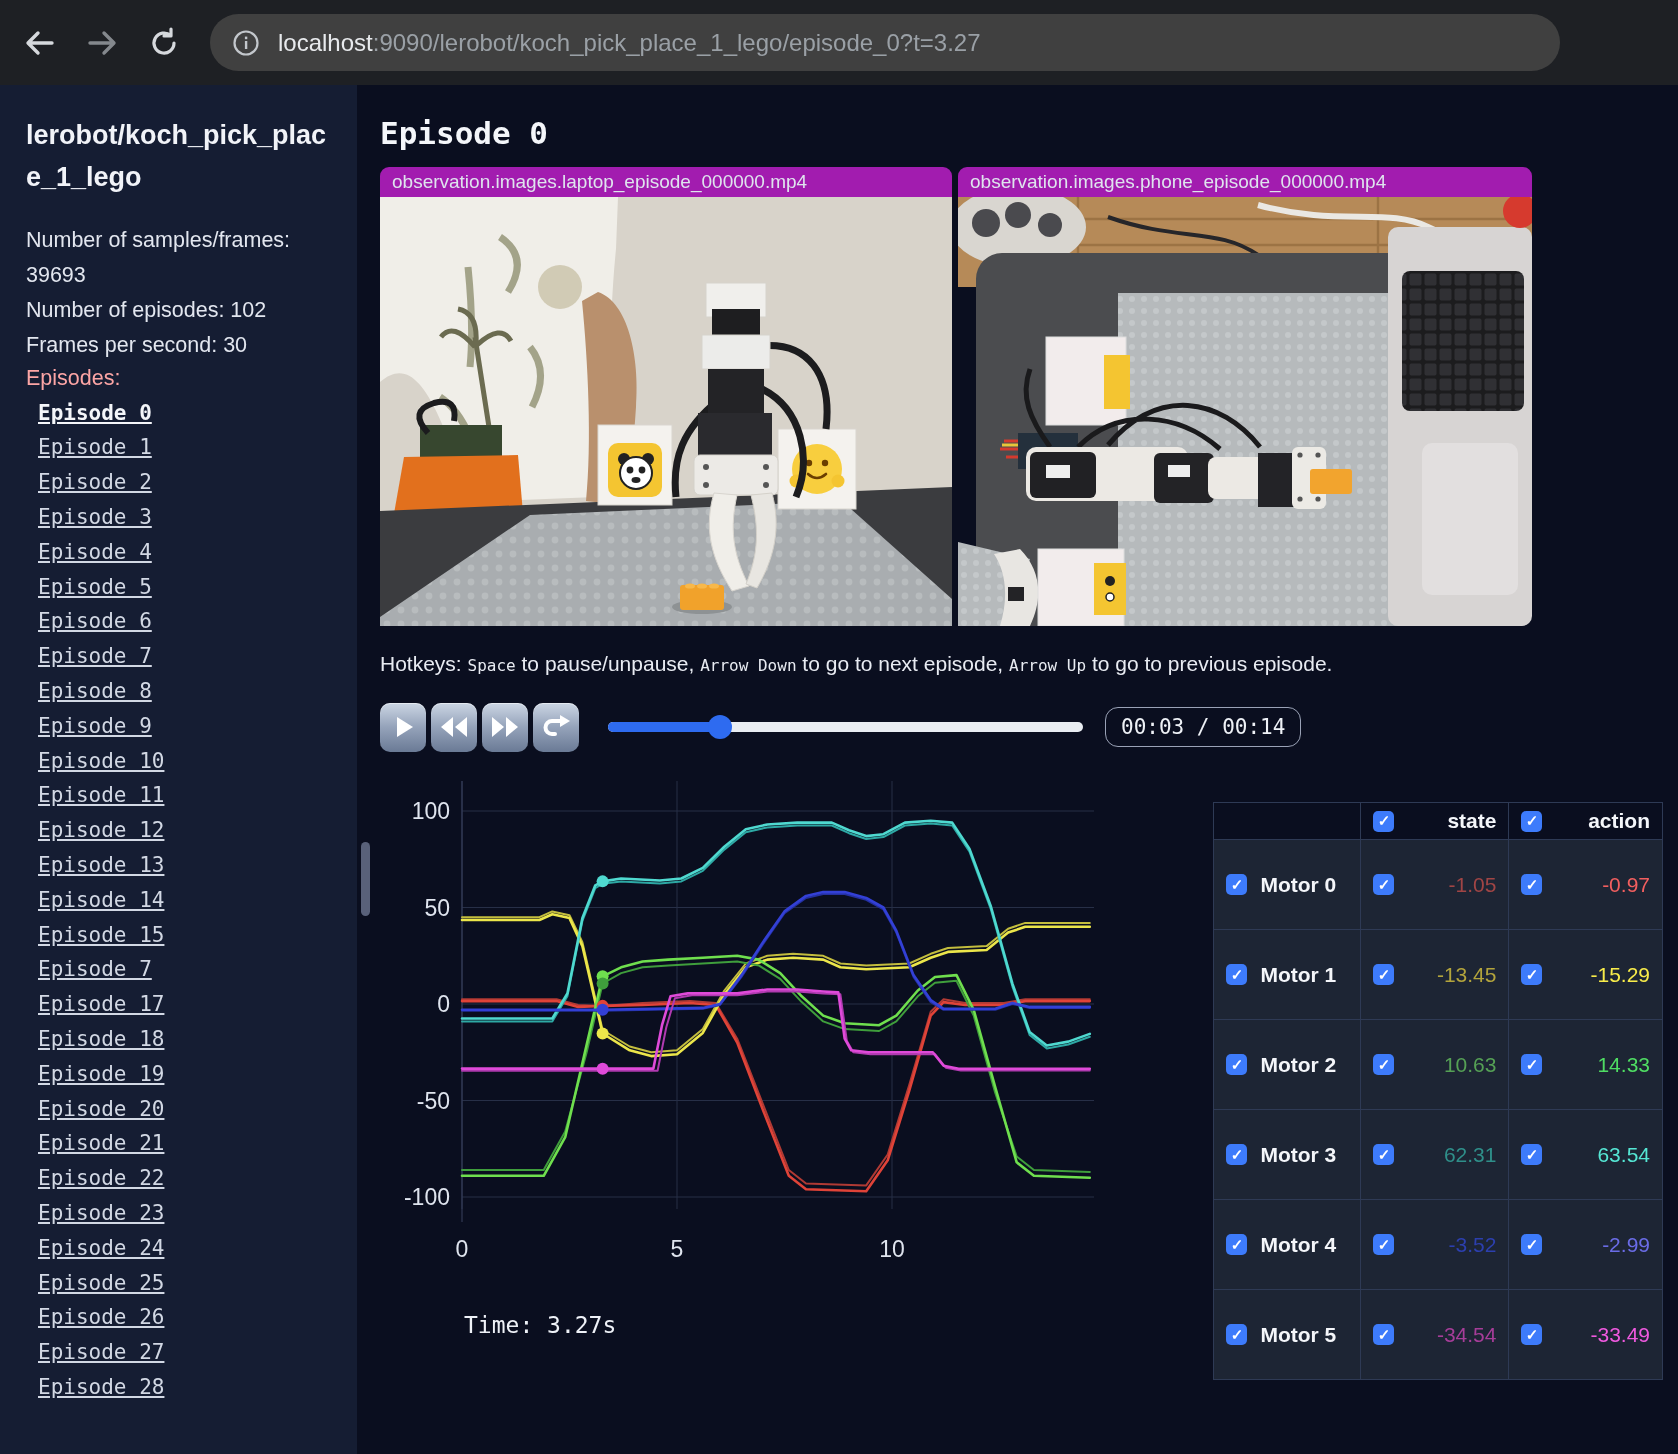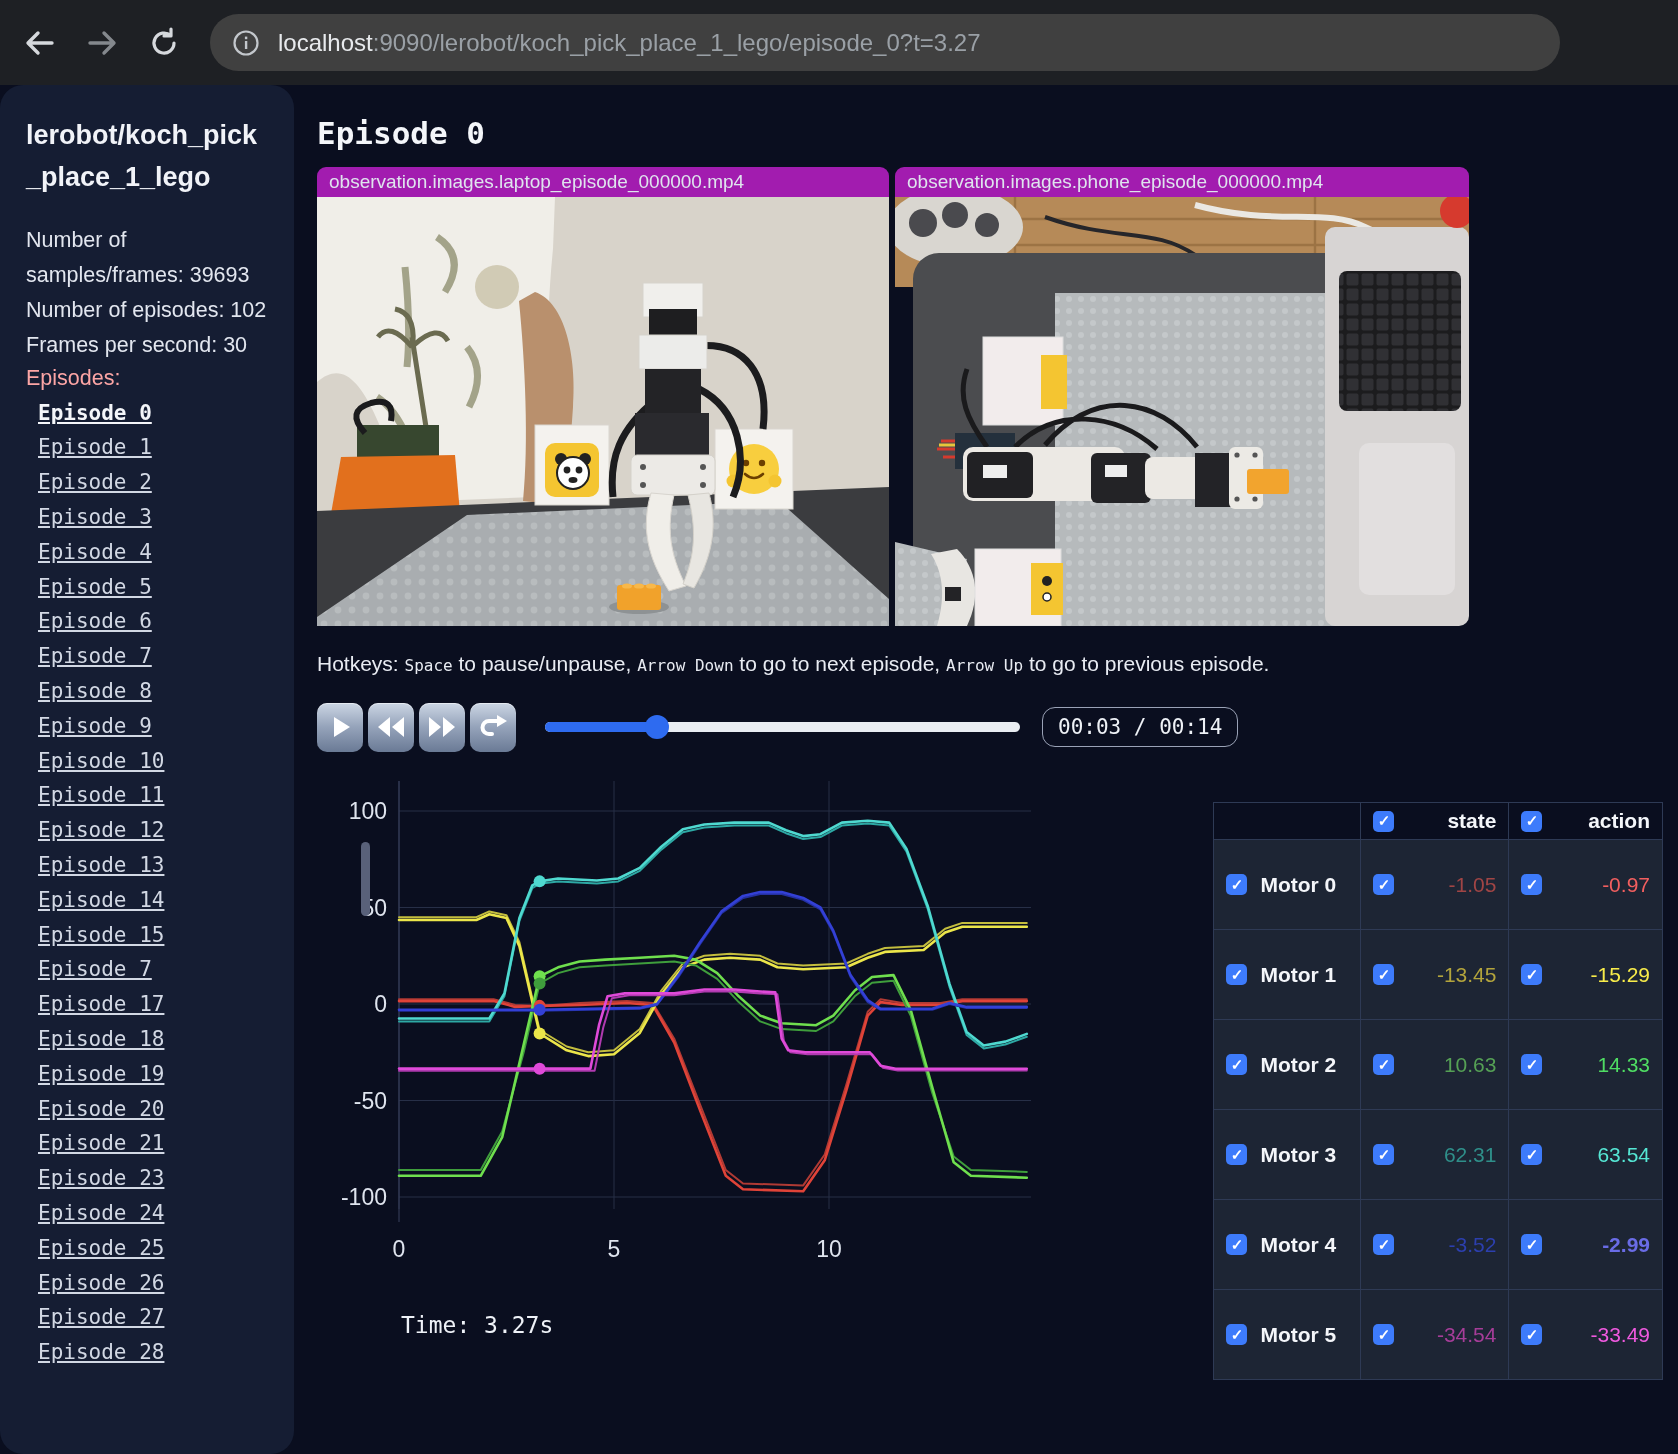--- a/index.html
+++ b/index.html
@@ -10,21 +10,21 @@
   
   .topbar { height:85px; background:#1e2024; display:flex; align-items:center; }
   .nav-ico { width:44px; height:44px; display:flex; align-items:center; justify-content:center; margin-left:18px; }
   .urlbar { flex:1; height:57px; margin:0 118px 0 24px; background:#404040; border-radius:29px;
     display:flex; align-items:center; padding:0 22px; }
   .url-text { font-size:24px; color:#9aa0a6; margin-left:18px; white-space:nowrap; overflow:hidden; }
   .url-text b { color:#e8eaed; font-weight:400; }
 
   
   .content { display:flex; height:1369px; position:relative; }
-  .sidebar { width:294px; background:#151d33; padding:30px 26px 0 26px; overflow:hidden; flex:none;border-radius:23px; }
+  .sidebar { width:357px; background:#151d33; padding:30px 26px 0 26px; overflow:hidden; flex:none; }
   .main { flex:1; background:#0a0e1f; padding:0 0 0 23px; overflow:hidden; }
 
   
   .ds-title { color:#f1f3f8; font-size:27px; font-weight:700; line-height:1.55; word-break:break-all; }
   .ds-info { color:#e2e6ef; font-size:21.5px; line-height:1.64; margin-top:24px; }
   .ep-label { color:#fca5a5; font-size:21.5px; margin-top:2px; }
   .ep-list { list-style:none; padding-left:12px; margin-top:6px; }
   .ep-list li { line-height:32.8px; }
   .ep-list a { font-family:"DejaVu Sans Mono", monospace; font-size:21px; color:#d2d8e4;
     text-decoration:underline; }
@@ -130,20 +130,21 @@
         <li><a href="#">Episode 12</a></li>
         <li><a href="#">Episode 13</a></li>
         <li><a href="#">Episode 14</a></li>
         <li><a href="#">Episode 15</a></li>
         <li><a href="#">Episode 7</a></li>
         <li><a href="#">Episode 17</a></li>
         <li><a href="#">Episode 18</a></li>
         <li><a href="#">Episode 19</a></li>
         <li><a href="#">Episode 20</a></li>
         <li><a href="#">Episode 21</a></li>
+        <li><a href="#">Episode 22</a></li>
         <li><a href="#">Episode 23</a></li>
         <li><a href="#">Episode 24</a></li>
         <li><a href="#">Episode 25</a></li>
         <li><a href="#">Episode 26</a></li>
         <li><a href="#">Episode 27</a></li>
         <li><a href="#">Episode 28</a></li>
       </ul>
   </div>
 
   <div class="main">
@@ -452,21 +453,21 @@
               </td>
               <td>
                 <div class="cellflex">
                   <span class="cb">✓</span>
                   <span class="val" style="color: rgb(44, 63, 174);">-3.52</span>
                 </div>
               </td>
               <td>
                 <div class="cellflex">
                   <span class="cb">✓</span>
-                  <span class="val" style="color: rgb(106, 108, 230); font-weight: bold;">-2.99</span>
+                  <span class="val" style="color: rgb(106, 108, 230);">-2.99</span>
                 </div>
               </td>
             </tr>
             <tr class="brow">
               <td>
                 <div class="cellflex">
                   <span class="cb">✓</span>
                   <span class="motor-label">Motor 5</span>
                 </div>
               </td>

